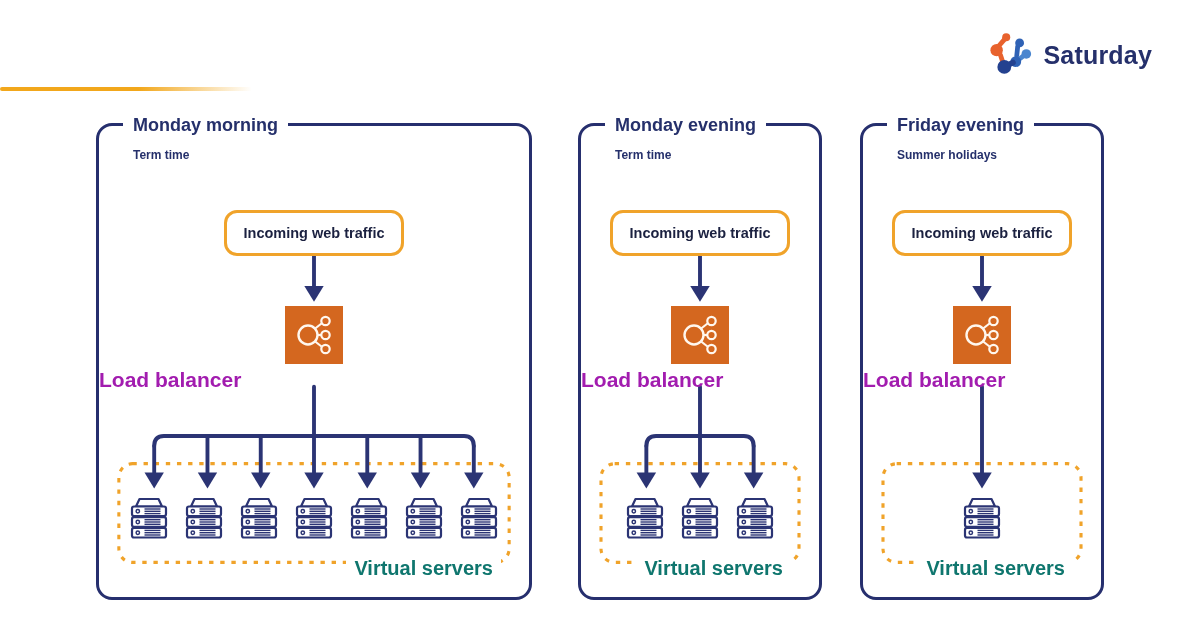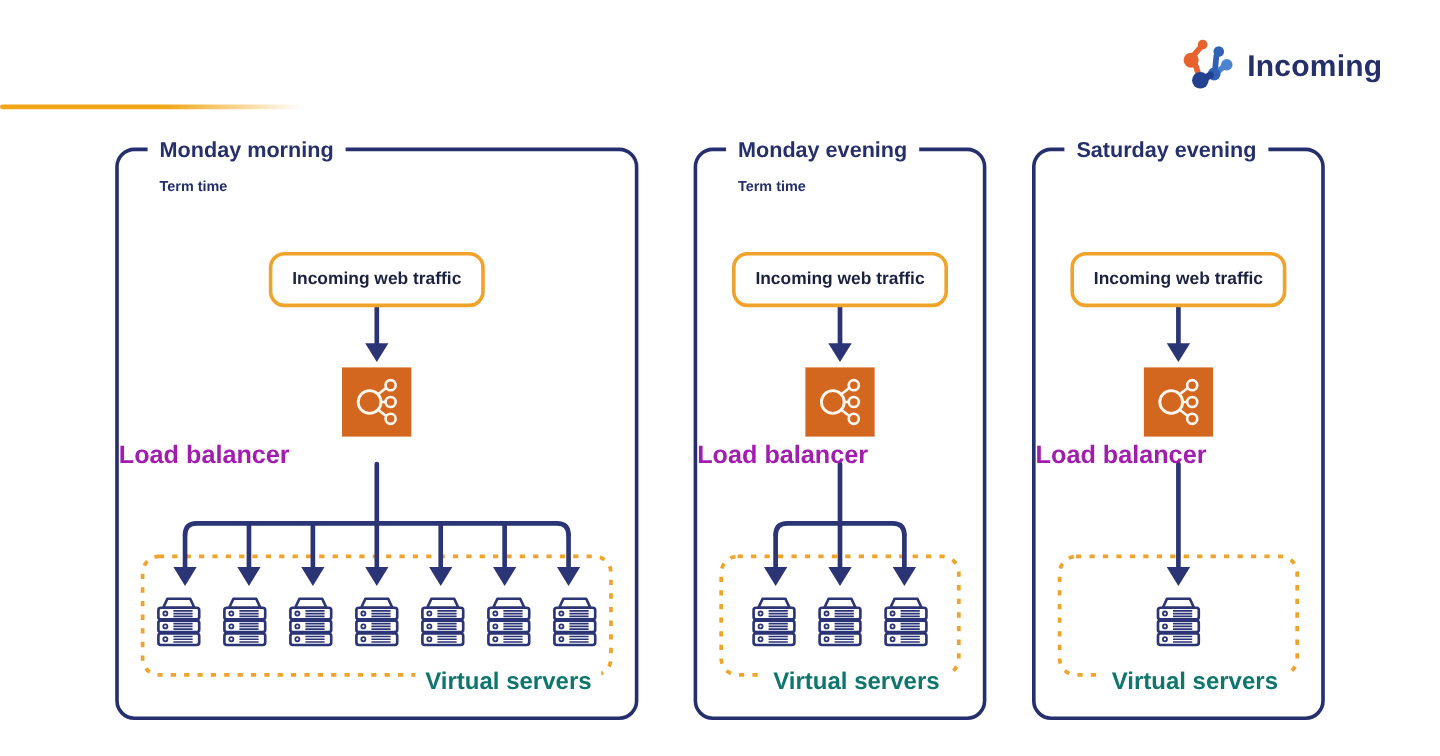--- a/index.html
+++ b/index.html
@@ -79,21 +79,21 @@
         <circle cx="9" cy="21" r="6.5" fill="#E8622D"></circle>
         <path d="M31 17 L30 27" stroke="#2F62B5" stroke-width="5" stroke-linecap="round"></path>
         <path d="M37 27 L32 31" stroke="#4A86CF" stroke-width="5" stroke-linecap="round"></path>
         <circle cx="33" cy="13.5" r="4.6" fill="#2F62B5"></circle>
         <circle cx="40" cy="25" r="5" fill="#4A86CF"></circle>
         <circle cx="29" cy="33" r="5.6" fill="#2F62B5"></circle>
         <path d="M22 36 L26 34" stroke="#24418F" stroke-width="6" stroke-linecap="round"></path>
         <circle cx="17" cy="38.5" r="7.2" fill="#24418F"></circle>
       </svg>
     </span>
-    <span class="logo-text">Incoming</span>
+    <span class="logo-text">Saturday</span>
   </div>
 
   <div id="panels-host">
       <div class="panel" style="left: 96px; width: 436px;">
     <svg class="arrows-svg" preserveAspectRatio="none" viewBox="0 0 444 477">
           <rect x="20.5" y="342" width="403" height="100" rx="14" fill="none" stroke="#F0A32A" stroke-width="3.2" stroke-dasharray="4.5 7"></rect>
           <path d="M 222 113 V 164" fill="none" stroke="#2B3474" stroke-width="4" stroke-linecap="round"></path>
           <polygon points="212,162 232,162 222,178" fill="#2B3474"></polygon>
           <path d="M 222 264 V 314" fill="none" stroke="#2B3474" stroke-width="4" stroke-linecap="round"></path>
           <path d="M 57 324 Q 57 314 67 314 H 377 Q 387 314 387 324" fill="none" stroke="#2B3474" stroke-width="4" stroke-linecap="round"></path>
@@ -347,21 +347,22 @@
     <div class="vs-label">Virtual servers</div>
   </div>
       <div class="panel" style="left: 860px; width: 244px;">
     <svg class="arrows-svg" preserveAspectRatio="none" viewBox="0 0 244 477">
           <rect x="20.5" y="342" width="203" height="100" rx="14" fill="none" stroke="#F0A32A" stroke-width="3.2" stroke-dasharray="4.5 7"></rect>
           <path d="M 122 113 V 164" fill="none" stroke="#2B3474" stroke-width="4" stroke-linecap="round"></path>
           <polygon points="112,162 132,162 122,178" fill="#2B3474"></polygon>
           <path d="M 122 264 V 353" fill="none" stroke="#2B3474" stroke-width="4" stroke-linecap="round"></path>
           <polygon points="112,351 132,351 122,367" fill="#2B3474"></polygon>
         </svg>
-    <div class="panel-title-1">Saturday evening</div>
+    <div class="panel-title-1">Friday evening</div>
+    <div class="panel-title-2">Summer holidays</div>
     <div class="traffic-box">Incoming web traffic</div>
     <span class="lb-icon">
       <svg width="58" height="58" viewBox="0 0 58 58">
         <rect x="0" y="0" width="58" height="58" fill="#D4671F"></rect>
         <circle cx="23" cy="29" r="9.5" fill="none" stroke="#FFF7EE" stroke-width="2.4"></circle>
         <circle cx="40.5" cy="15" r="4.2" fill="none" stroke="#FFF7EE" stroke-width="2.2"></circle>
         <circle cx="40.5" cy="29" r="4.2" fill="none" stroke="#FFF7EE" stroke-width="2.2"></circle>
         <circle cx="40.5" cy="43" r="4.2" fill="none" stroke="#FFF7EE" stroke-width="2.2"></circle>
         <path d="M29.5 23 L36.5 17.5" stroke="#FFF7EE" stroke-width="2.2"></path>
         <path d="M32.5 29 L36 29" stroke="#FFF7EE" stroke-width="2.2"></path>

